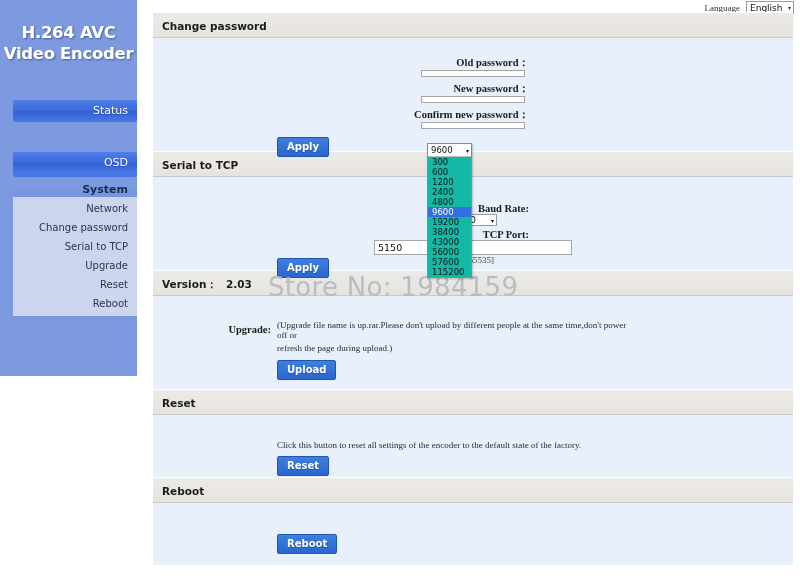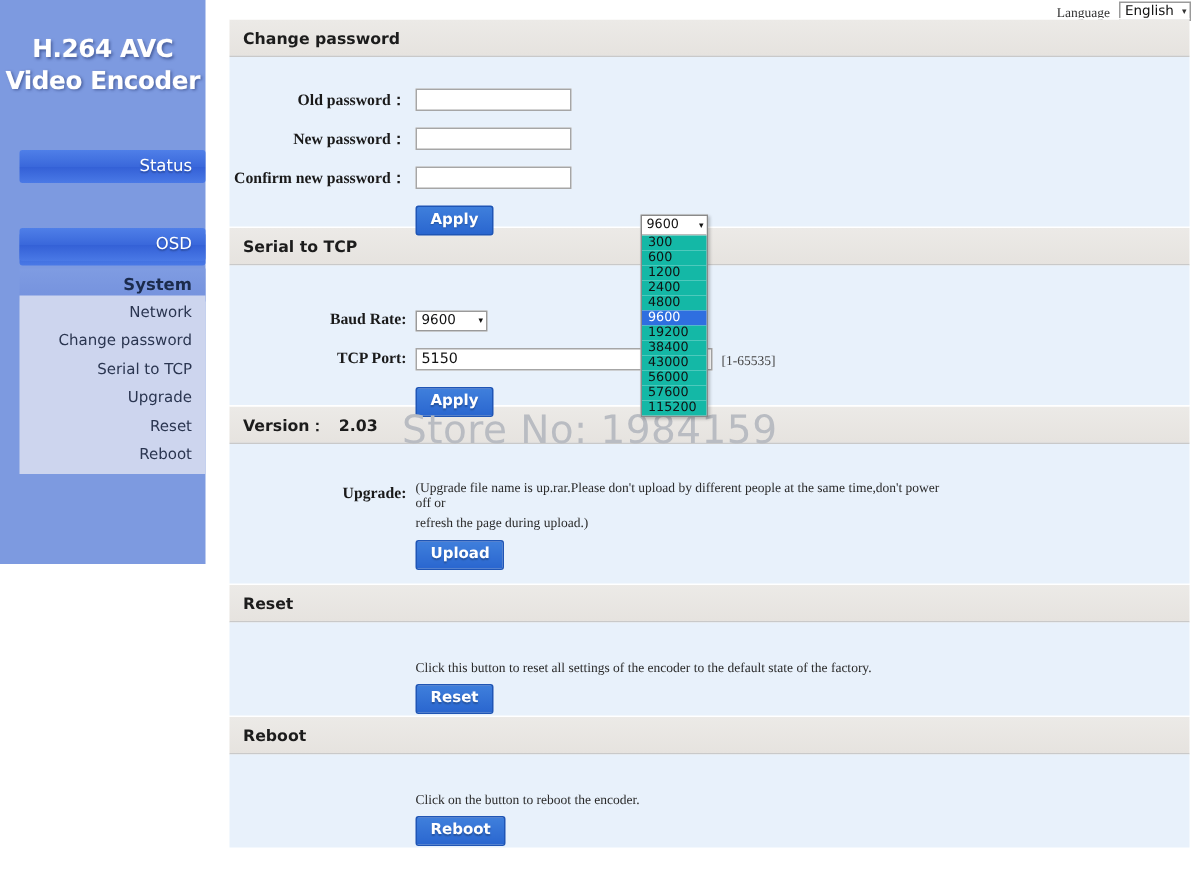--- a/index.html
+++ b/index.html
@@ -129,20 +129,21 @@
   .panel-body {
     background: #e8f1fb;
     position: relative;
   }
 
   .formrow {
     display: flex;
     align-items: center;
     height: 21px;
     margin-bottom: 5px;
+    flex-direction: column;
   }
   .flabel {
     width: 124px;
     text-align: right;
     padding-right: 6px;
     font-family: "Liberation Serif", serif;
     font-size: 10.5px;
     font-weight: bold;
     color: #1a1a1a;
   }
@@ -395,21 +396,20 @@
         <div class="note">Click this button to reset all settings of the encoder to the default state of the factory.</div>
         <div style="padding-top:5px;">
           <span class="btn">Reset</span>
         </div>
       </div>
     </div>
 
     <div class="panel">
       <div class="panel-head">Reboot</div>
       <div class="panel-body" style="height:62px; padding-top:25px; padding-left:124px;">
-        <div class="note">Click on the button to reboot the encoder.</div>
         <div style="padding-top:5px;">
           <span class="btn">Reboot</span>
         </div>
       </div>
     </div>
 
   </div>
 
   <div id="watermark">Store No: 1984159</div>
 

